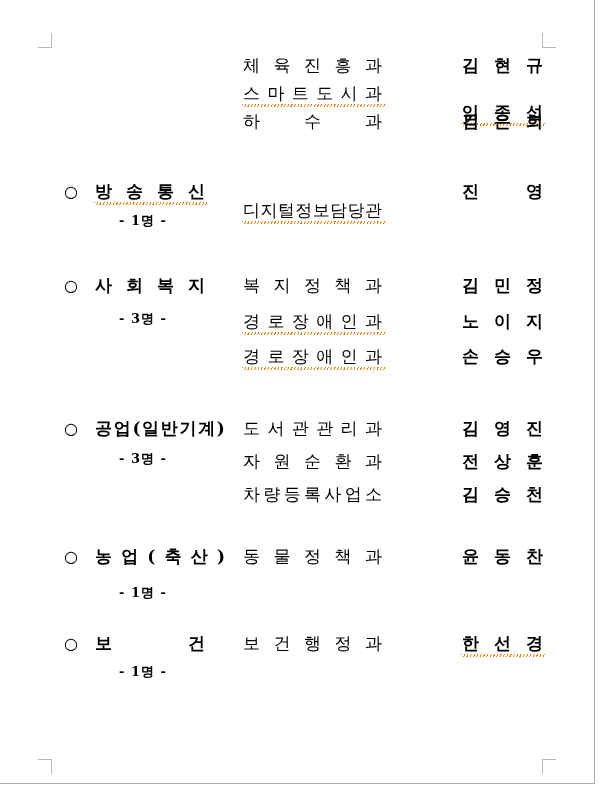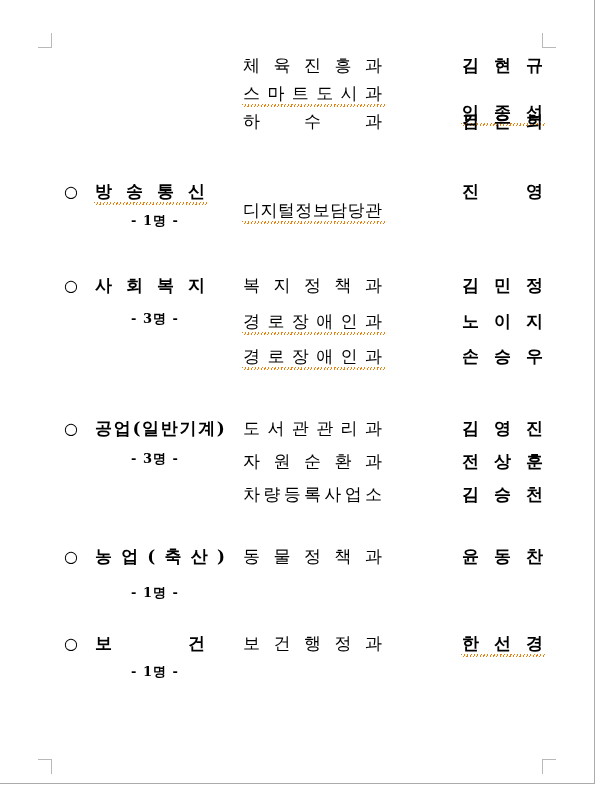--- a/index.html
+++ b/index.html
@@ -17,21 +17,21 @@
   .mark-tl { left:38px;  top:33px;  border-right:1px solid #b9b9b9; border-bottom:1px solid #b9b9b9; }
   .mark-tr { left:542px; top:33px;  border-left:1px solid #b9b9b9;  border-bottom:1px solid #b9b9b9; }
   .mark-bl { left:38px;  top:759px; border-right:1px solid #b9b9b9; border-top:1px solid #b9b9b9; }
   .mark-br { left:542px; top:759px; border-left:1px solid #b9b9b9;  border-top:1px solid #b9b9b9; }
 
   .row { position:absolute; left:0; width:600px; height:20px; font-size:17px; line-height:19px; }
 
   .cell { position:absolute; top:0; }
   .bullet { left:64px; font-weight:bold; font-size:16px; }
   .label  { left:95px; width:110px; font-weight:bold; }
-  .count  { left:131px; font-size:13px; font-weight:bold; line-height:14px; letter-spacing:1px; white-space:pre; }
+  .count  { left:119px; font-size:13px; font-weight:bold; line-height:14px; letter-spacing:1px; white-space:pre; }
   .dept   { left:243px; width:139px; }
   .name   { left:462px; width:81px; font-weight:bold; }
 
   
   .cj { display:flex; justify-content:space-between; }
 
   
   .spell { position:relative; }
   .spell::after {
     content:""; position:absolute; left:-1px; right:-3px; bottom:-4px; height:3px;

